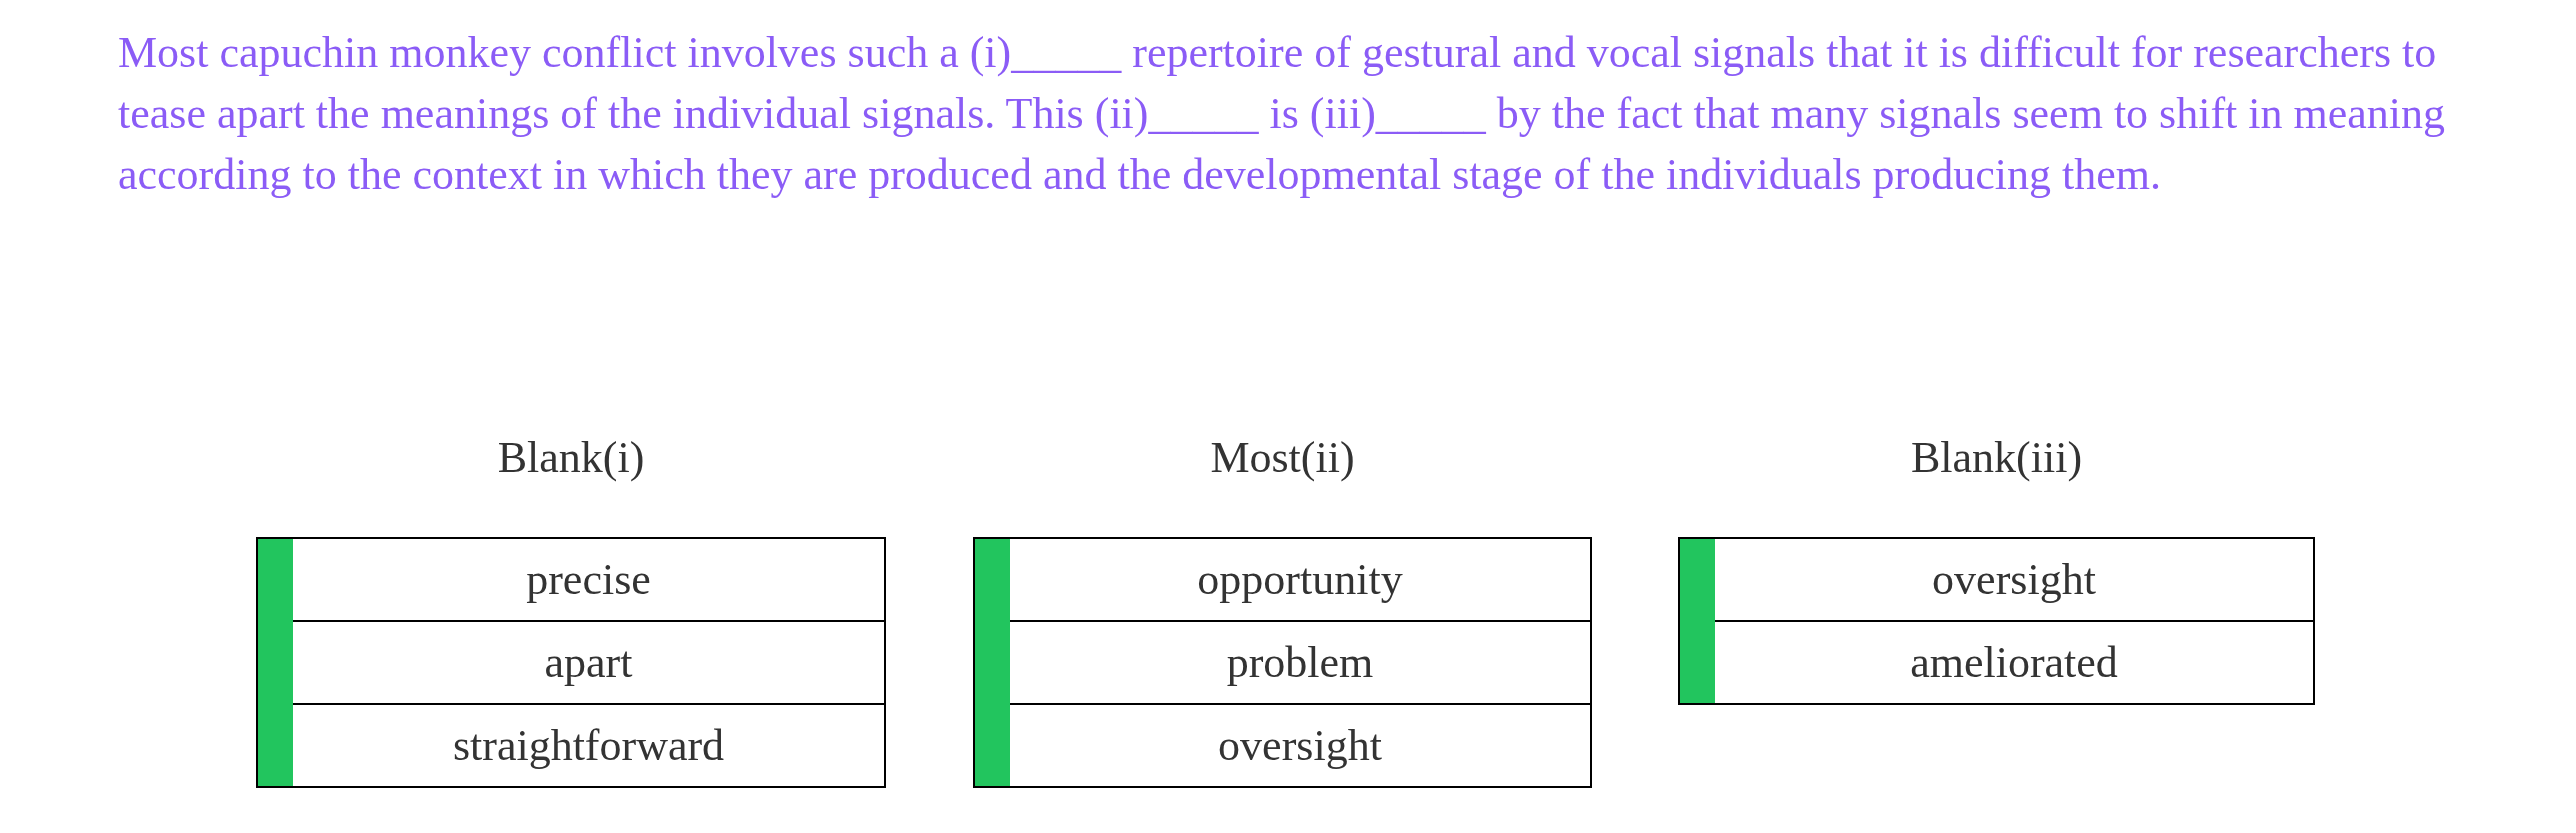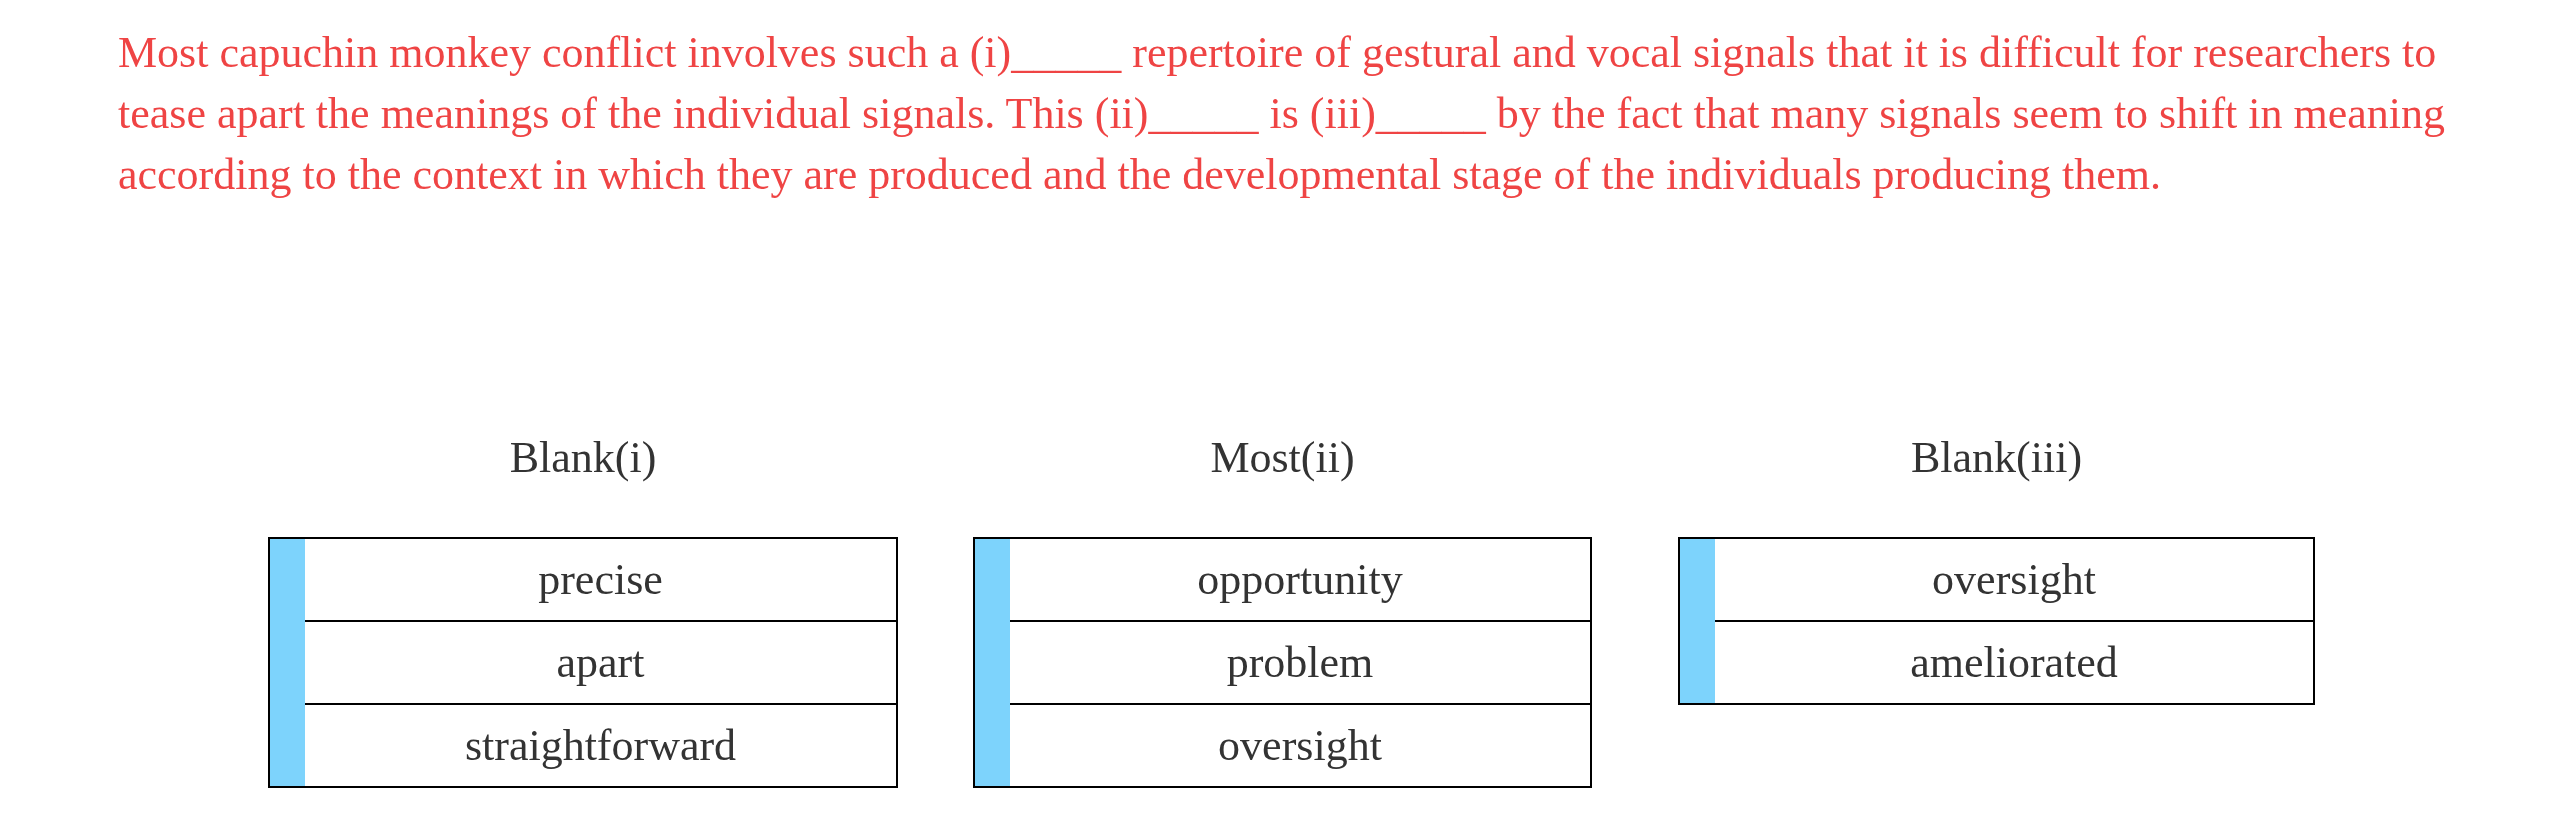--- a/index.html
+++ b/index.html
@@ -14,57 +14,57 @@
     font-family: "Liberation Serif", "DejaVu Serif", serif;
     color: #333333;
     overflow: hidden;
   }
   .passage {
     position: absolute;
     left: 118px;
     top: 22px;
     font-size: 44px;
     line-height: 61px;
-    color: #ef4444;
+    color: #8b5cf6;
   }
   .passage-line {
     white-space: nowrap;
   }
   .col-header {
     position: absolute;
     top: 427px;
     height: 61px;
     line-height: 61px;
     font-size: 44px;
     text-align: center;
     color: #333333;
   }
   .options-table {
     position: absolute;
     top: 537px;
     box-sizing: border-box;
     border: 2.4px solid #000000;
-    background: #7dd3fc;
+    background: #22c55e;
     padding-left: 35px;
   }
   .option-row {
     height: 81px;
     display: flex;
     align-items: center;
     justify-content: center;
     font-size: 44px;
     color: #333333;
     background: #ffffff;
     cursor: pointer;
   }
   .option-row + .option-row {
     border-top: 2.4px solid #000000;
   }
   
-  .col1 { left: 268px;  width: 630px; text-align: center; }
+  .col1 { left: 256px;  width: 630px; text-align: center; }
   .col2 { left: 973px; width: 619px; }
   .col3 { left: 1678px; width: 637px; }
 </style>
 </head>
 <body>
 
 <div class="passage">
   <div class="passage-line">Most capuchin monkey conflict involves such a (i)_____ repertoire of gestural and vocal signals that it is difficult for researchers to</div>
   <div class="passage-line">tease apart the meanings of the individual signals. This (ii)_____ is (iii)_____ by the fact that many signals seem to shift in meaning</div>
   <div class="passage-line">according to the context in which they are produced and the developmental stage of the individuals producing them.</div>

